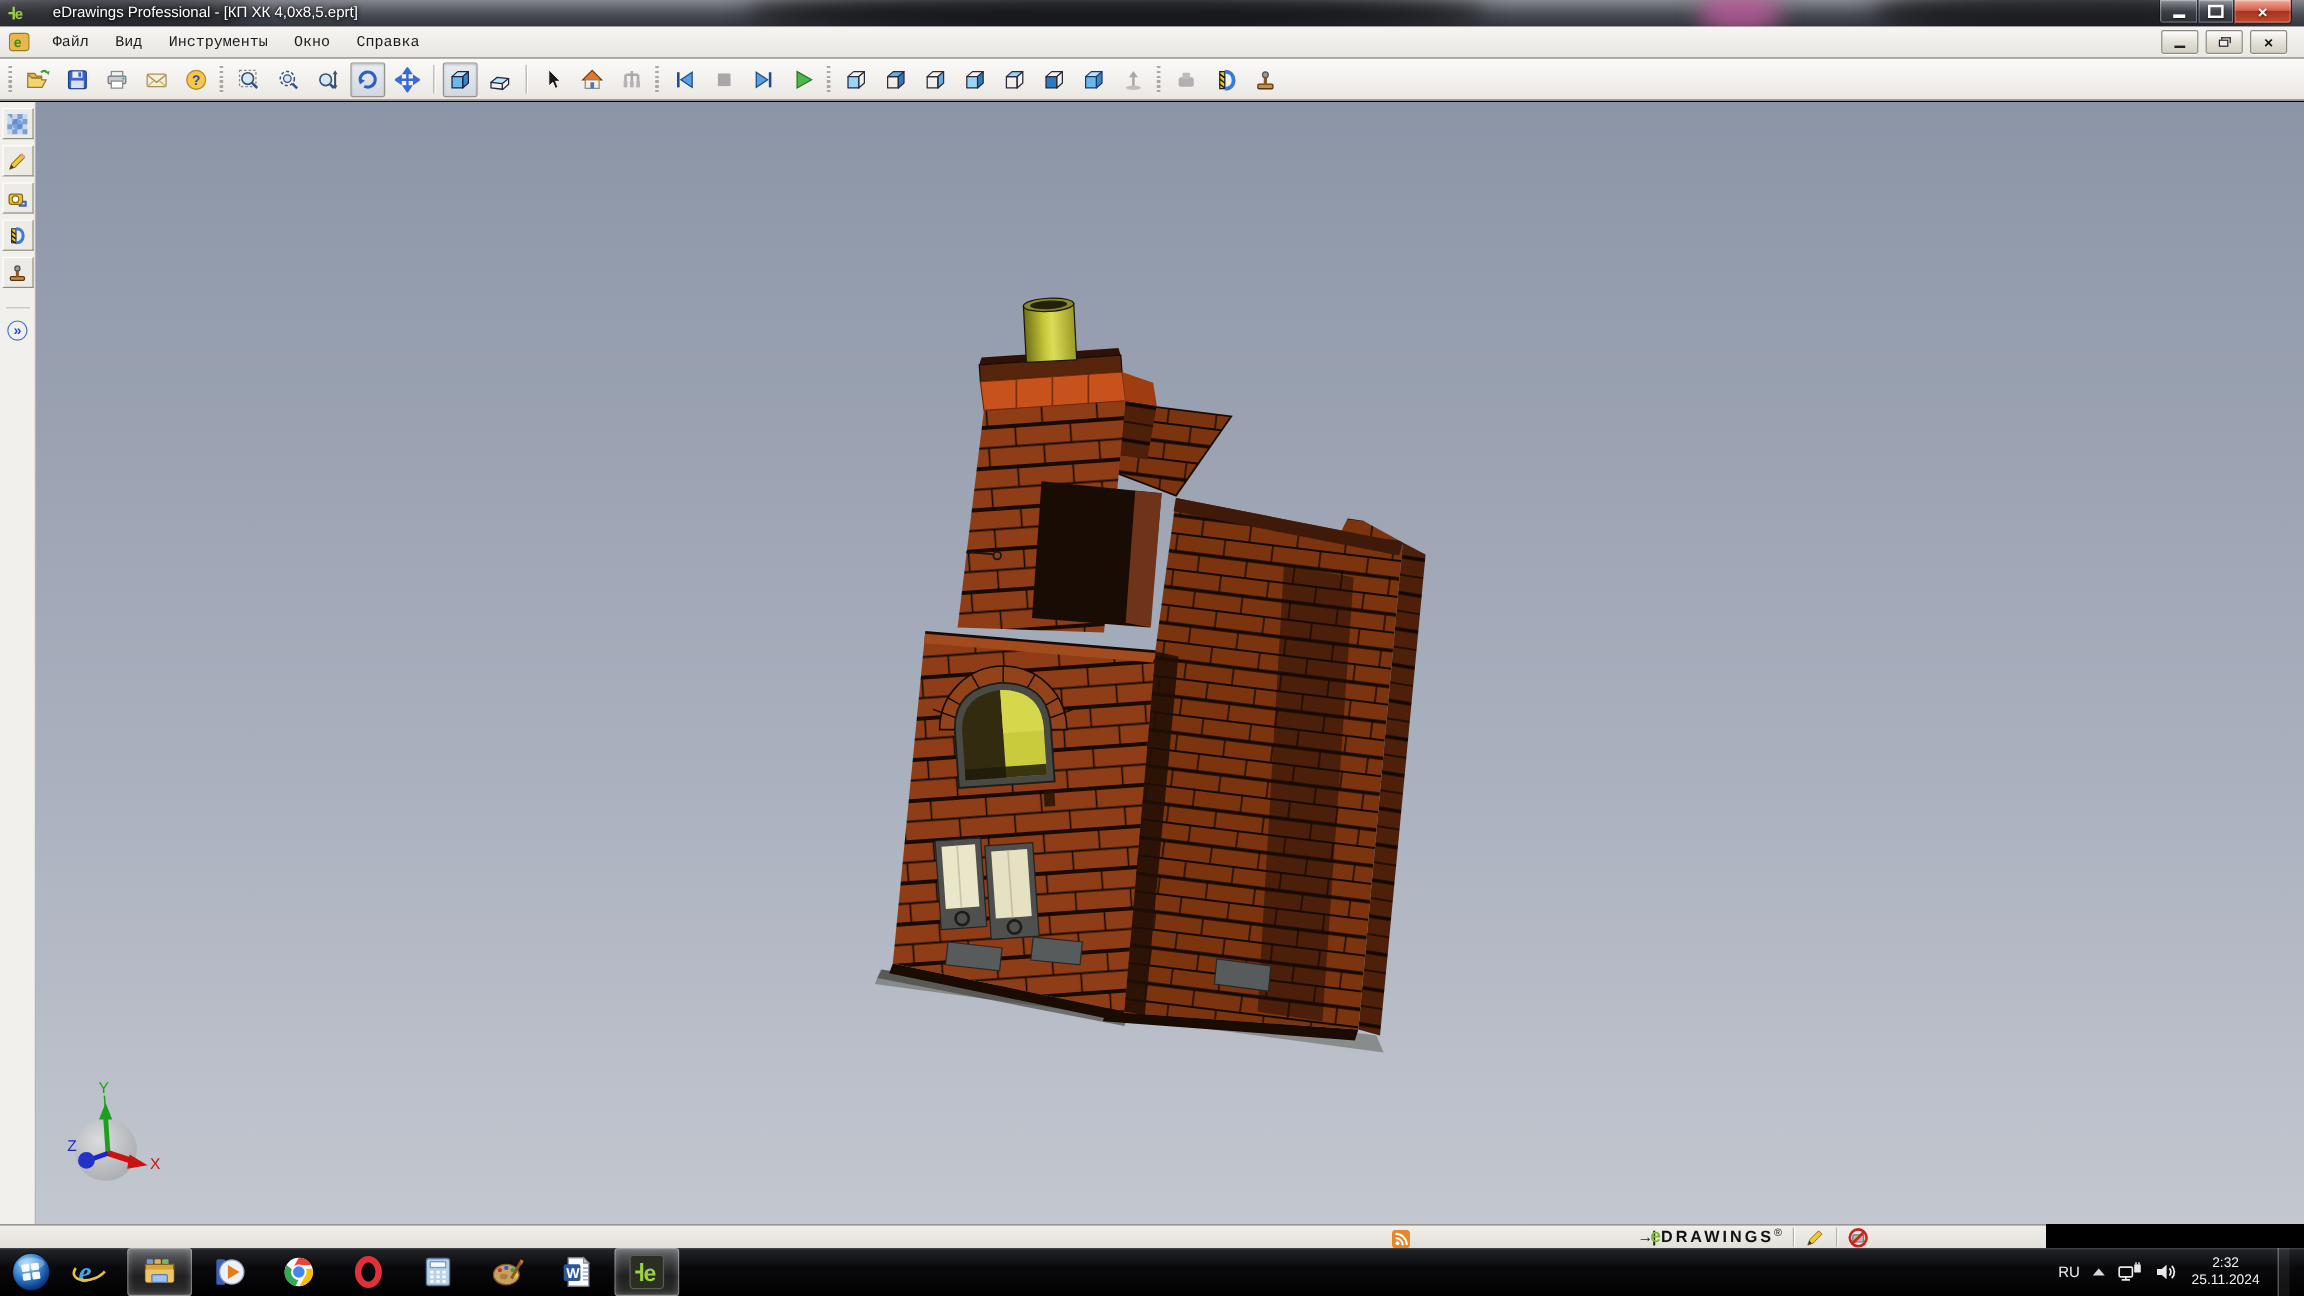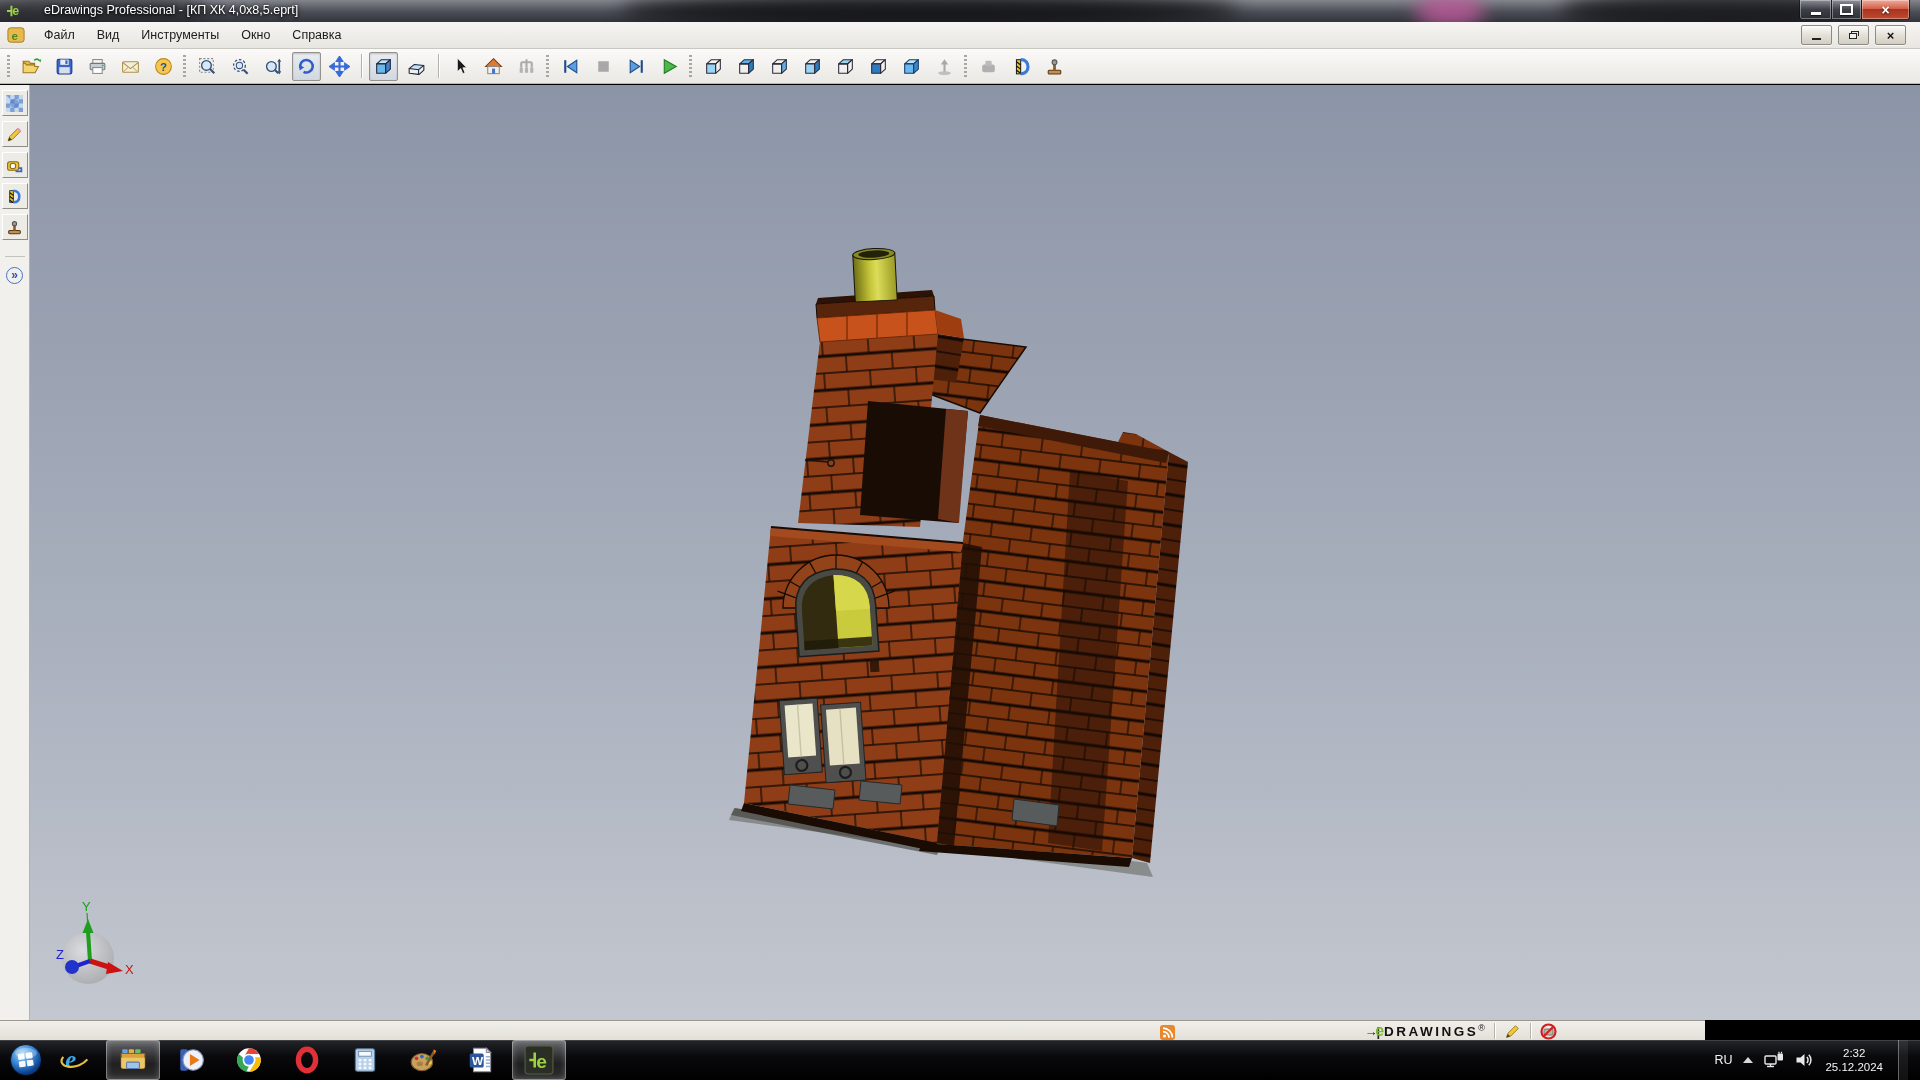--- a/index.html
+++ b/index.html
@@ -25,21 +25,21 @@
   .winbtn.close{width:47px;border-left:none;border-radius:0 0 3px 0;
     background:linear-gradient(#f0ac9c,#d4604a 45%,#a83420 50%,#c04a30);}
   .g-minbar{width:10px;height:3px;background:#fff;margin-top:8px;box-shadow:0 1px 1px rgba(0,0,0,.6);}
   .g-max{width:9px;height:7px;border:2px solid #fff;box-shadow:0 1px 1px rgba(0,0,0,.6);}
   .g-x{color:#fff;font-size:14px;font-weight:bold;text-shadow:0 1px 2px rgba(0,0,0,.7);line-height:1;}
   
   #menubar{position:absolute;left:0;top:22px;width:1920px;height:26px;
     background:linear-gradient(#f6f5f3,#e8e6e1);border-bottom:1px solid #c9c7c1;
     display:flex;align-items:center;}
   .menu-ico{width:18px;height:18px;margin:0 8px 0 7px;}
-  .menu-item{font-size:12.5px;color:#1b1b1b;padding:4px 11px;}
+  .menu-item{font-size:12.5px;color:#1b1b1b;padding:4px 11px;font-family:Liberation Mono, monospace;}
   .mdi-btns{position:absolute;right:14px;top:3px;display:flex;gap:6px;}
   .mdi-btn{width:29px;height:18px;border:1px solid #8d8b85;border-radius:2px;
     background:linear-gradient(#fdfdfc,#e6e3da 45%,#d2cec3);
     display:flex;align-items:center;justify-content:center;box-shadow:0 1px 0 rgba(255,255,255,.8);}
   .mg-min{width:9px;height:2.5px;background:#222;margin-top:8px;}
   .mg-max{position:relative;width:10px;height:8px;}
   .mg-max i{position:absolute;border:1.6px solid #222;display:block;}
   .mg-max i:first-child{left:2px;top:0;width:6px;height:4px;border-bottom:none;}
   .mg-max i:last-child{left:0;top:2px;width:6px;height:4px;background:#eee;}
   .mg-x{color:#111;font-weight:bold;font-size:13px;line-height:1;}
@@ -679,17 +679,17 @@
       <rect x="13.5" y="2.5" width="5.5" height="7" rx="1" fill="#e8e8e8"></rect>
       <line x1="15" y1="2.5" x2="15" y2="0.8" stroke="#e8e8e8" stroke-width="1.2"></line>
       <line x1="17.5" y1="2.5" x2="17.5" y2="0.8" stroke="#e8e8e8" stroke-width="1.2"></line>
     </svg>
     <svg width="19" height="18" viewBox="0 0 19 18">
       <polygon points="1.5,6.5 5.5,6.5 9.5,3 9.5,15 5.5,11.5 1.5,11.5" fill="#e8e8e8"></polygon>
       <path d="M11.8 6a4.2 4.2 0 0 1 0 6M13.8 3.8a7.4 7.4 0 0 1 0 10.4" stroke="#e8e8e8" fill="none" stroke-width="1.5"></path>
     </svg>
     <div class="clock">
       <div>2:32</div>
-      <div>25.12.2024</div>
+      <div>25.11.2024</div>
     </div>
     <div class="showdesk"></div>
   </div>
 </div>
 
 </body></html>

